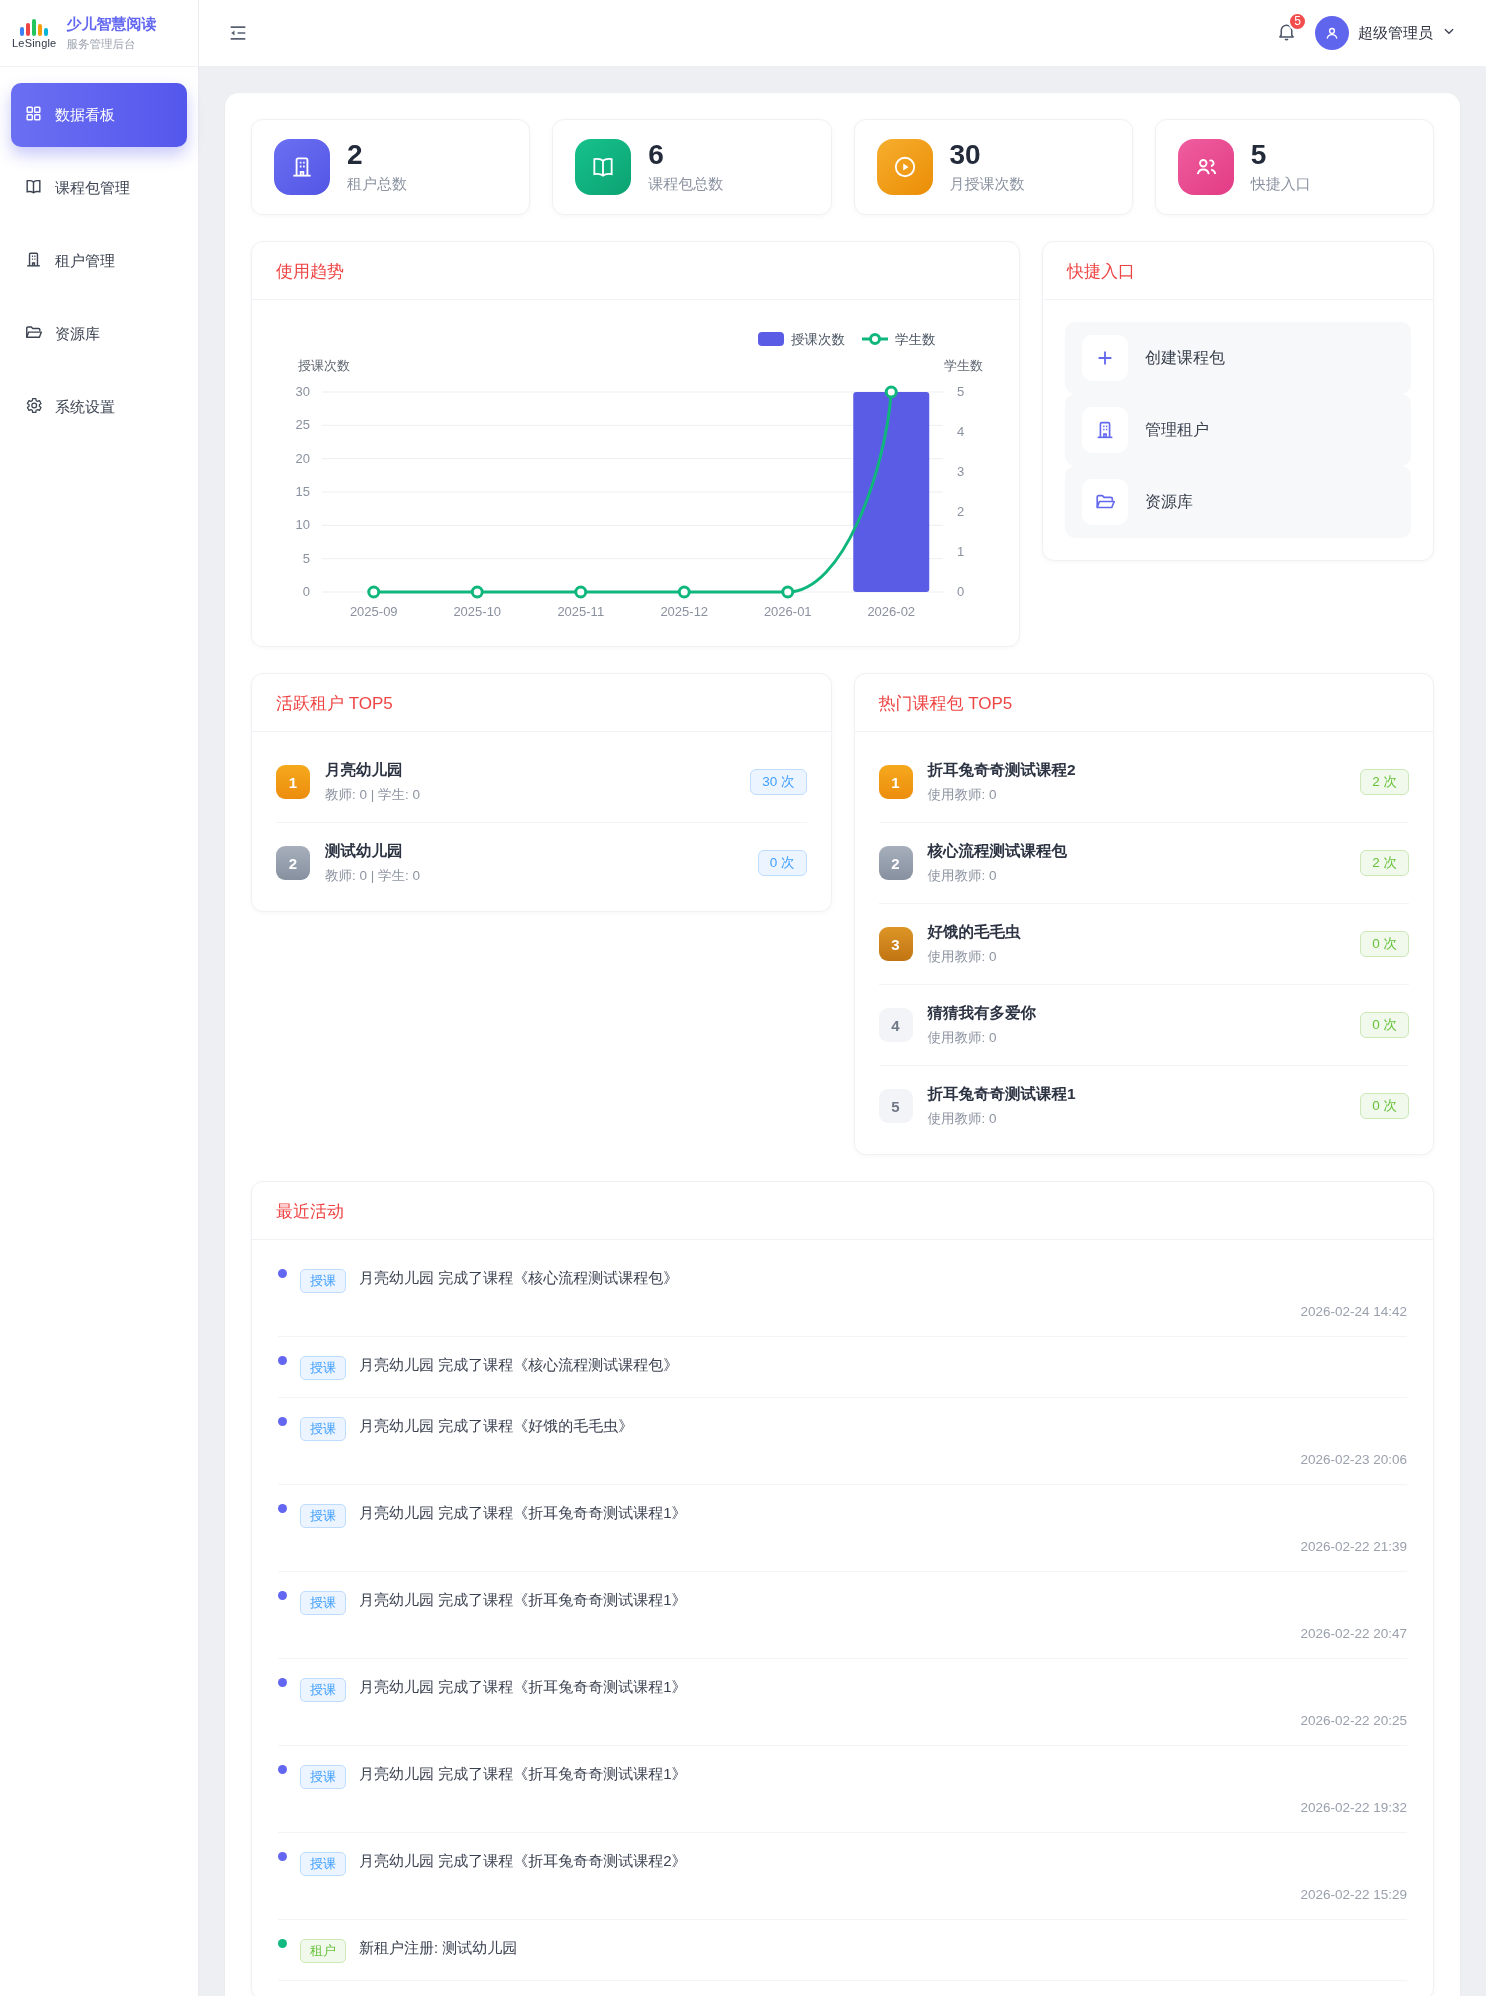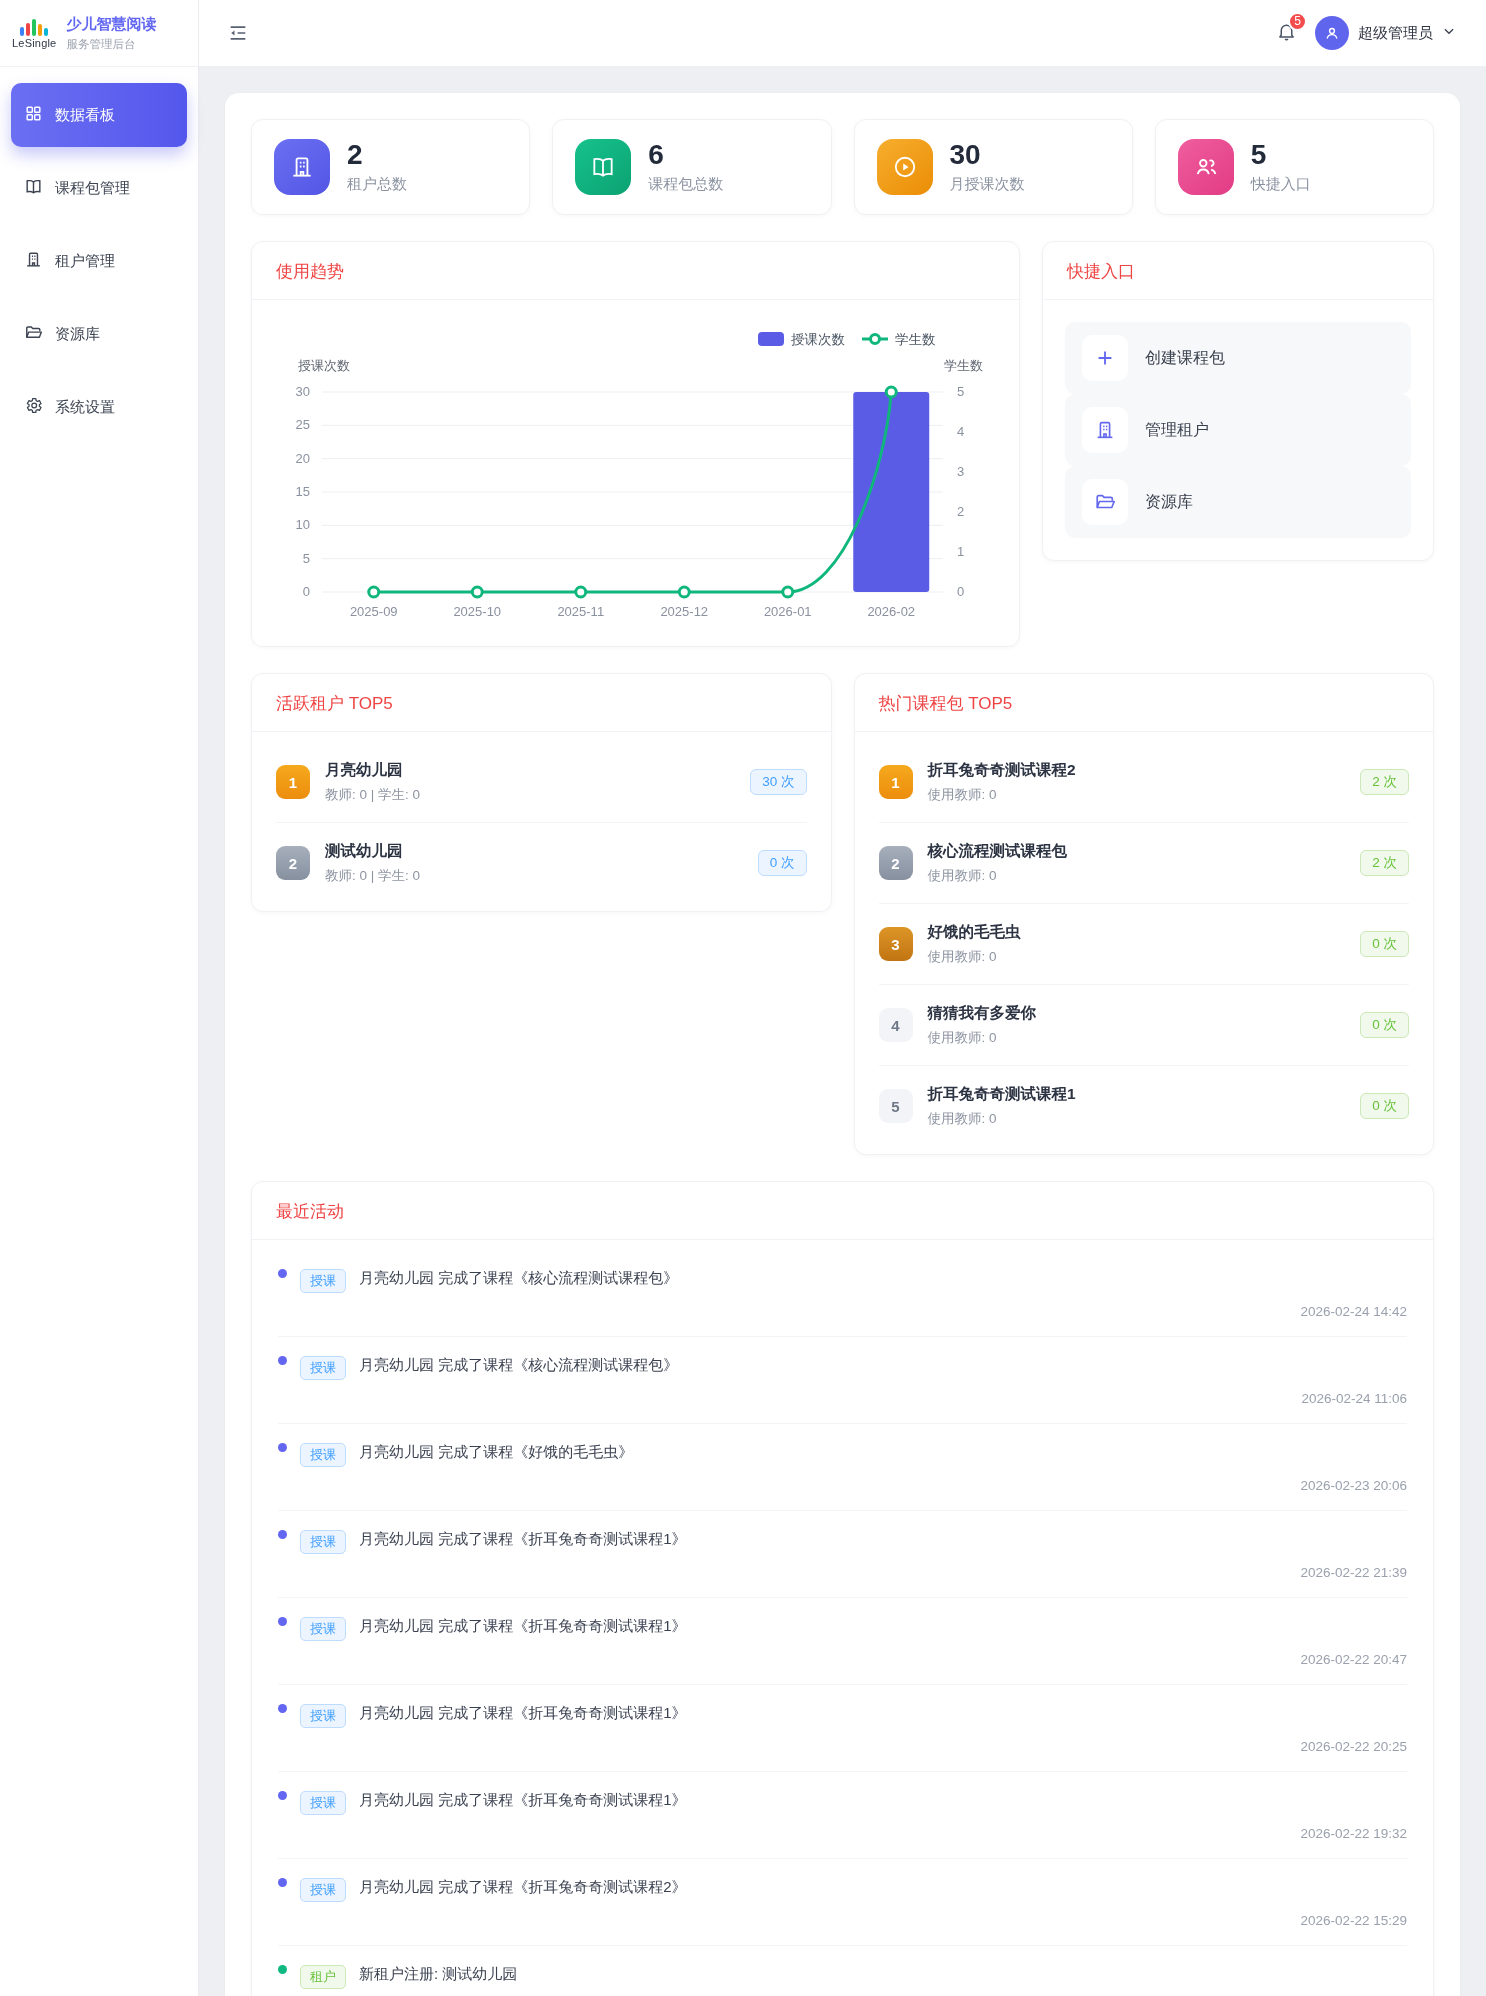--- a/index.html
+++ b/index.html
@@ -414,21 +414,20 @@
                   <span class="act-text">月亮幼儿园 完成了课程《核心流程测试课程包》</span>
                 </div>
                 <div class="act-time">2026-02-24 14:42</div>
               </div>
               <div class="act-item">
                 <div class="act-line1">
                   <span class="act-dot dot-teach"></span>
                   <span class="tag act-tag tag-blue">授课</span>
                   <span class="act-text">月亮幼儿园 完成了课程《核心流程测试课程包》</span>
                 </div>
-                <div class="act-time">2026-02-24 11:06</div>
               </div>
               <div class="act-item">
                 <div class="act-line1">
                   <span class="act-dot dot-teach"></span>
                   <span class="tag act-tag tag-blue">授课</span>
                   <span class="act-text">月亮幼儿园 完成了课程《好饿的毛毛虫》</span>
                 </div>
                 <div class="act-time">2026-02-23 20:06</div>
               </div>
               <div class="act-item">

